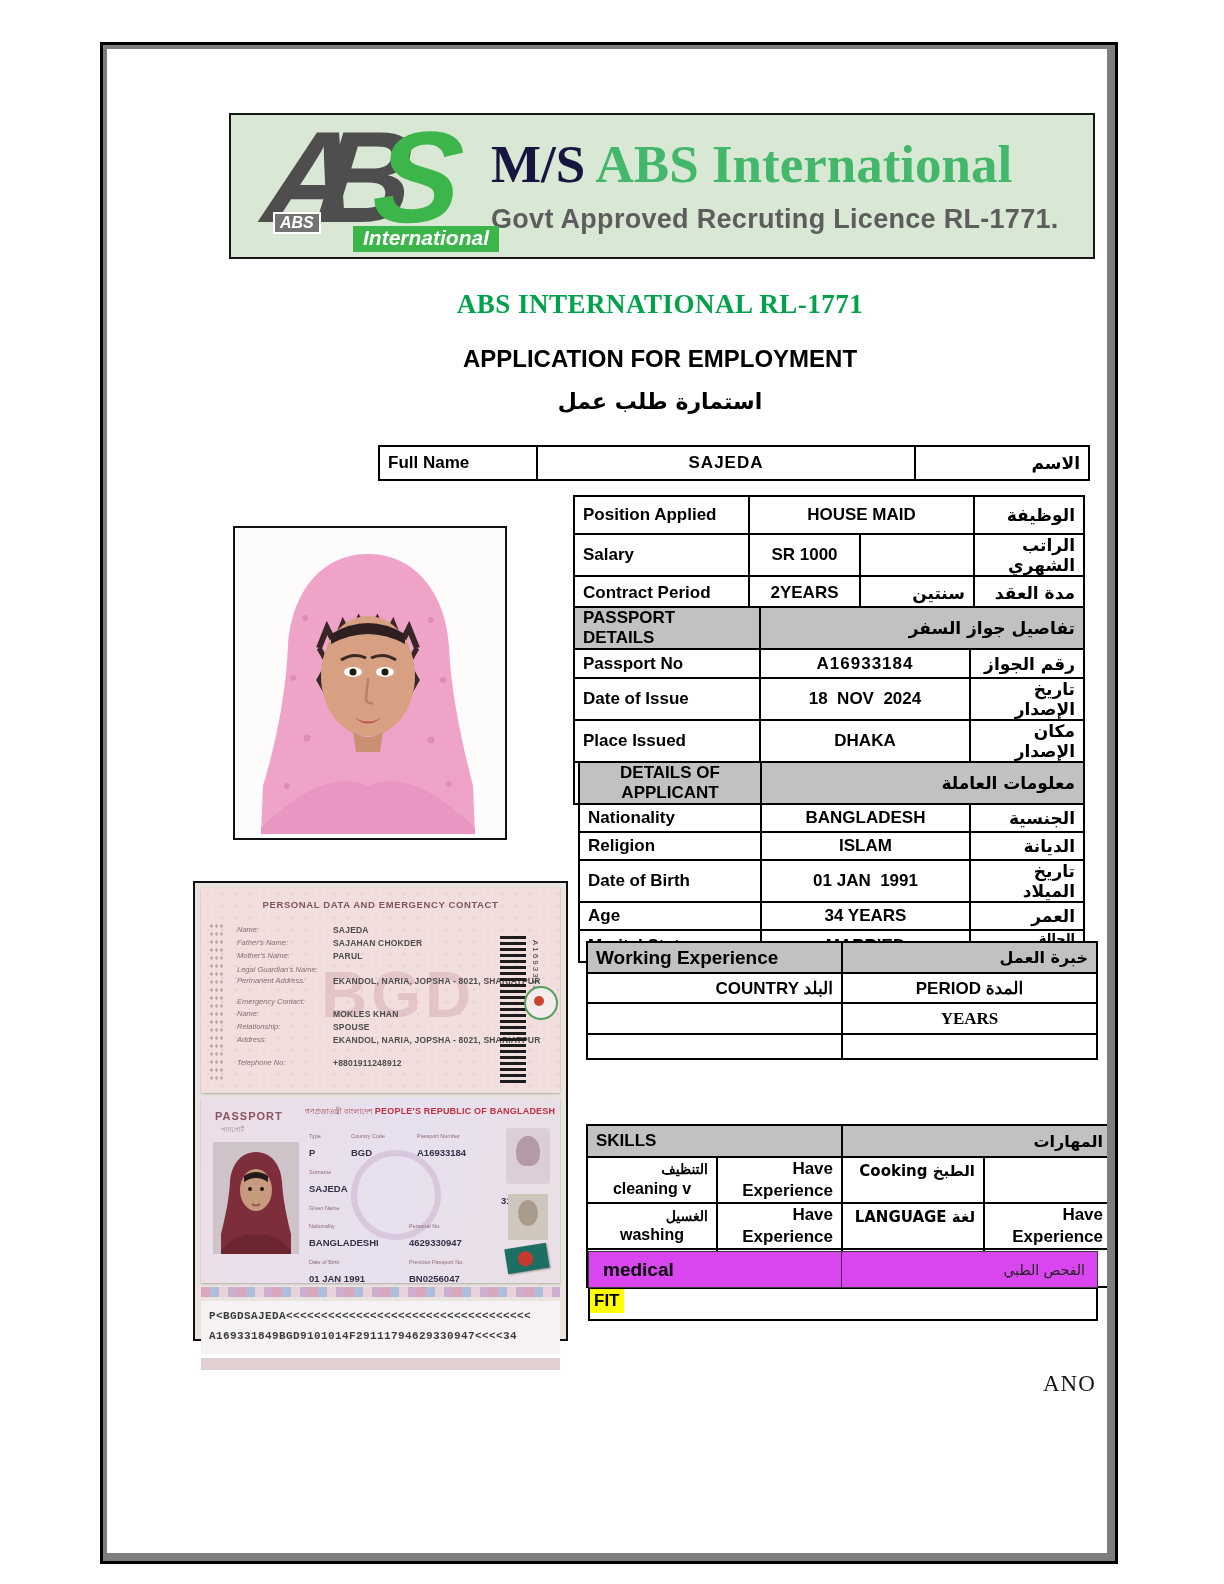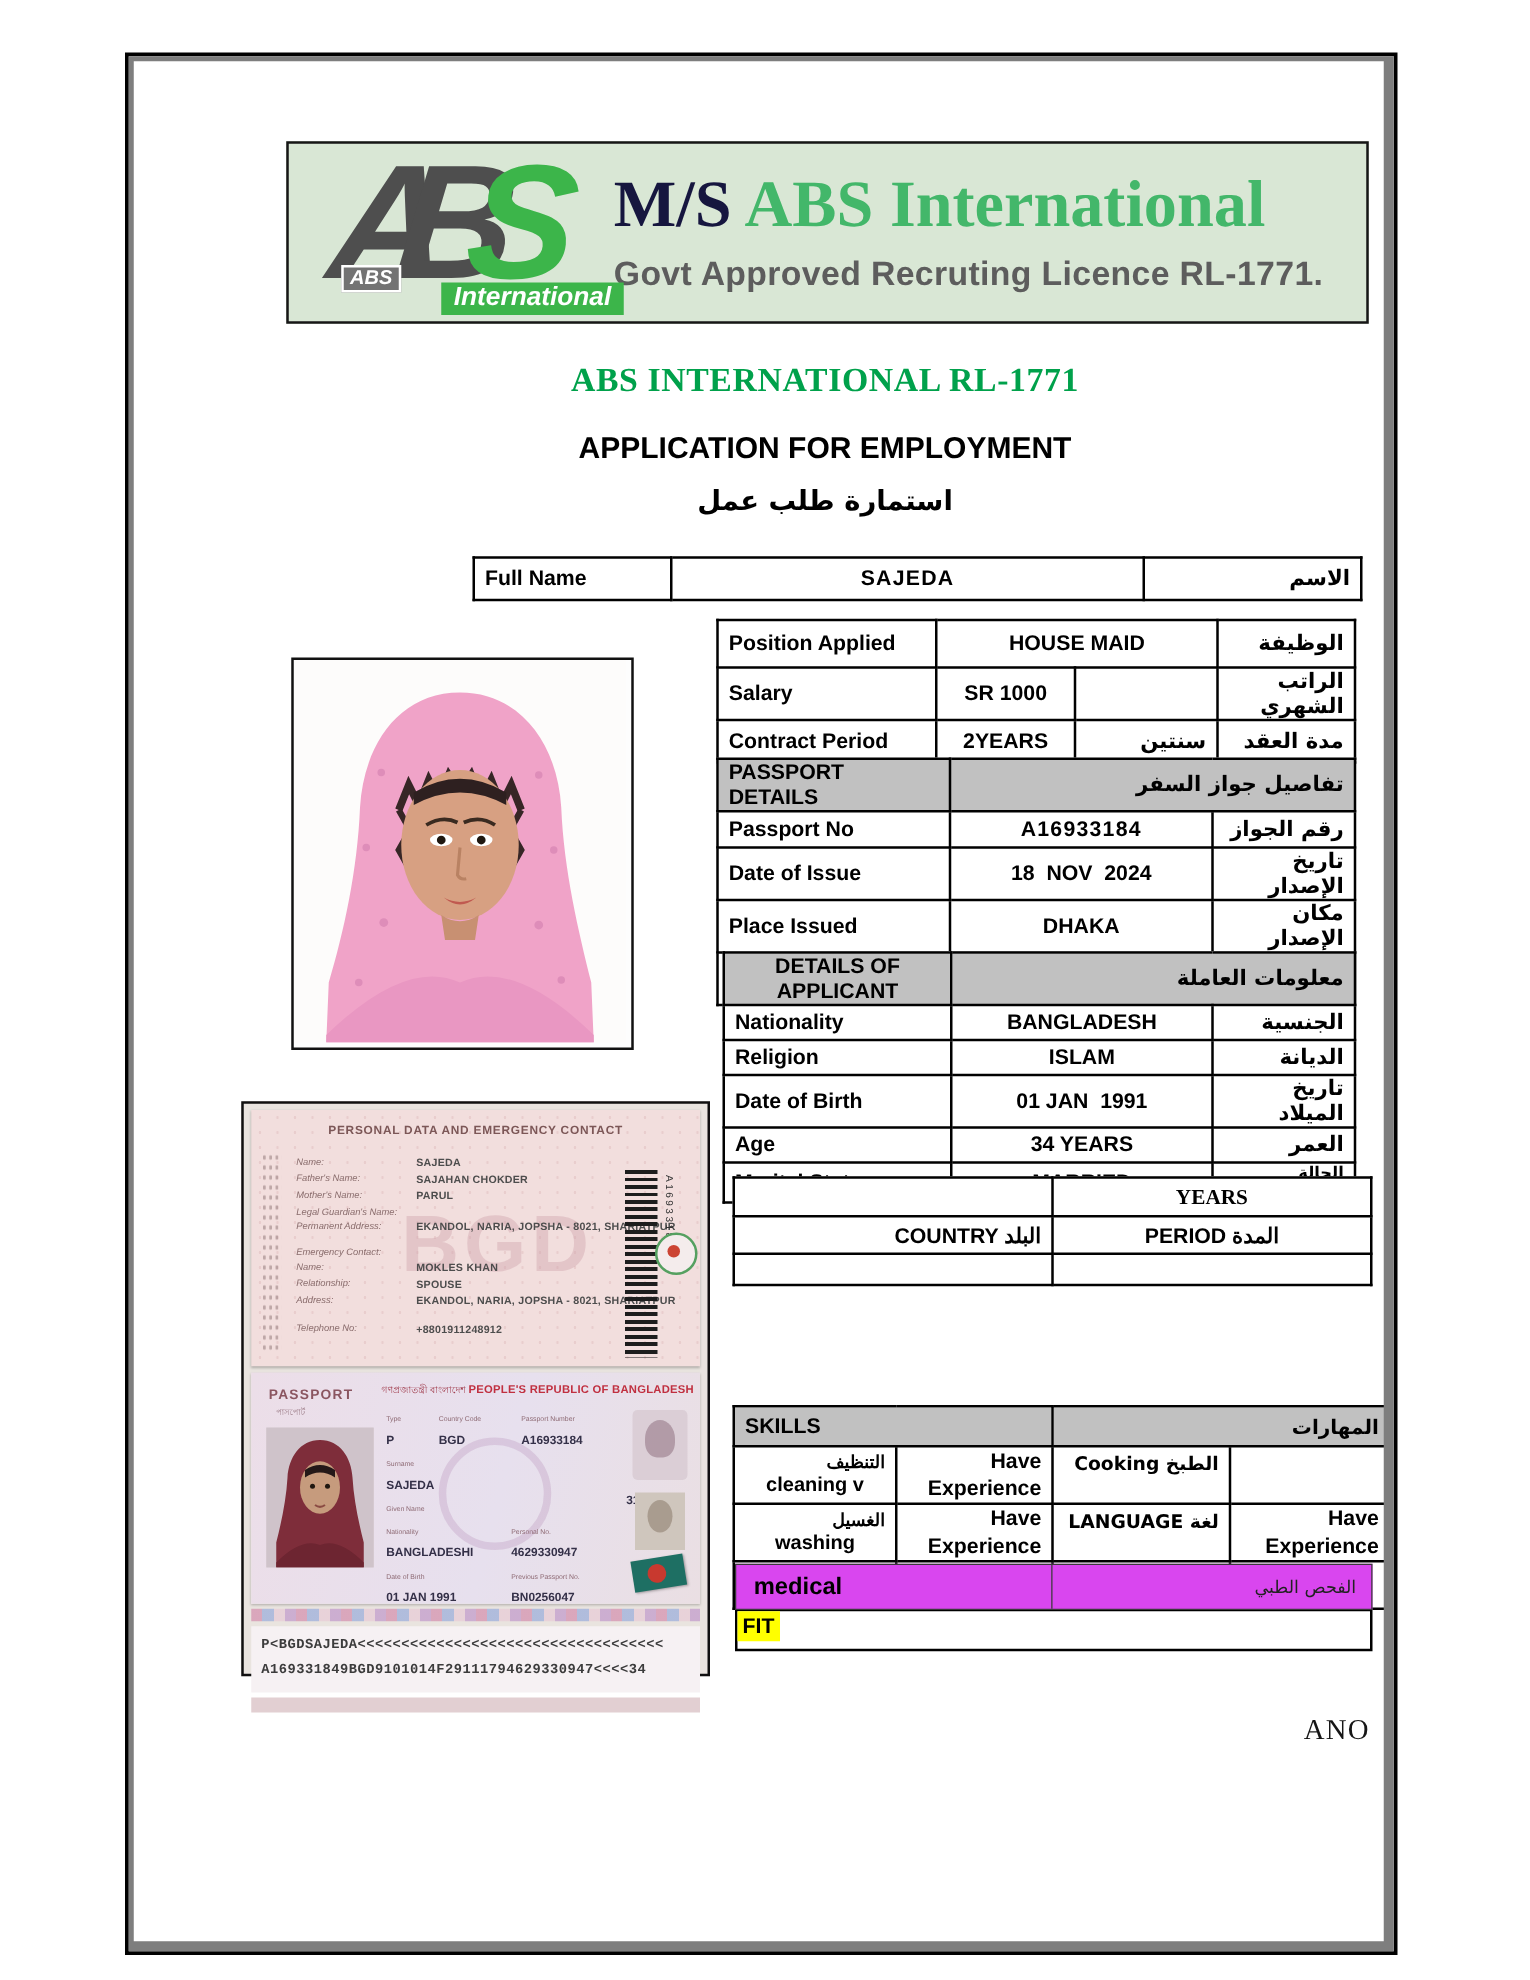--- a/index.html
+++ b/index.html
@@ -273,27 +273,31 @@
     </tr>
   </tbody>
     </table>
 
   <table class="t" style="left:483px;top:896px;width:510px;">
     <colgroup>
         <col style="width:255px">
         <col style="width:255px">
       </colgroup>
     <tbody>
-    <tr style="height:31px">
-      <td></td>
-      <td class="ctr years-serif">YEARS</td>
+        <tr style="height:31px">
+      <td class="gray" style="font-size:19px">Working Experience</td>
+      <td class="gray ar" style="font-size:16px">خبرة العمل</td>
     </tr>
     <tr style="height:30px">
       <td style="text-align:right">COUNTRY البلد</td>
       <td class="ctr">PERIOD المدة</td>
+    </tr>
+    <tr style="height:31px">
+      <td></td>
+      <td class="ctr years-serif">YEARS</td>
     </tr>
     <tr style="height:25px">
       <td></td>
       <td></td>
     </tr>
   </tbody>
     </table>
 
   <table class="t" style="left:483px;top:1079px;width:525px;">
     <colgroup>

